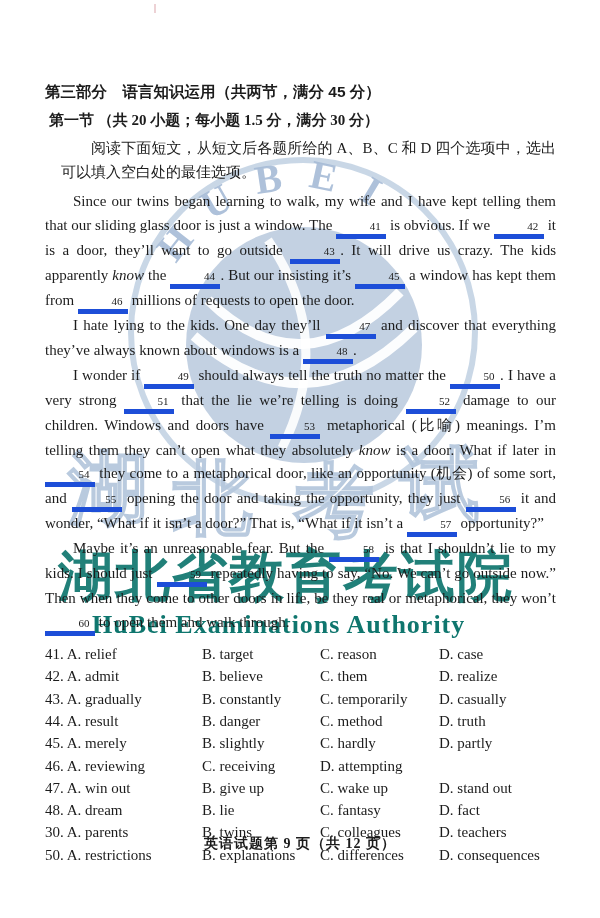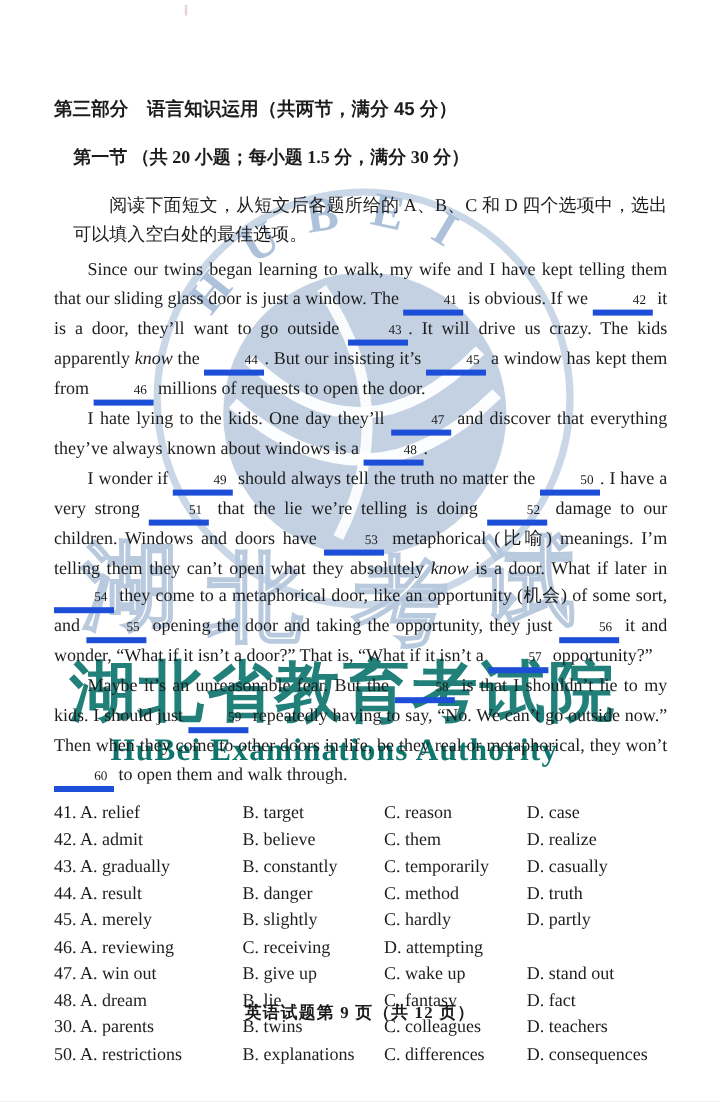--- a/index.html
+++ b/index.html
@@ -24,21 +24,21 @@
   .pink-tick { position:absolute; left:154px; top:4px; width:2px; height:9px;
     background:#e8c7ca; opacity:.8; }
   
   .content { position:absolute; inset:0; z-index:2; padding:80px 44px 16px 45px; }
   .hd-part {
     font-family:"Liberation Sans", sans-serif; font-weight:bold;
     font-size:15.5px; line-height:24px; margin:0;
   }
   .hd-section {
     font-family:"Liberation Serif", serif; font-weight:bold;
-    font-size:15px; line-height:24px; margin:16px;
+    font-size:15px; line-height:24px; margin:4px;
   }
   .instructions {
     font-size:15px; line-height:24px; margin:1px 0 6px 16px;
     text-indent:30px; text-align:justify;
   }
   .passage p {
     margin:0; font-size:15px; line-height:23.7px;
     text-indent:28px; text-align:justify;
   }
   .blank {

